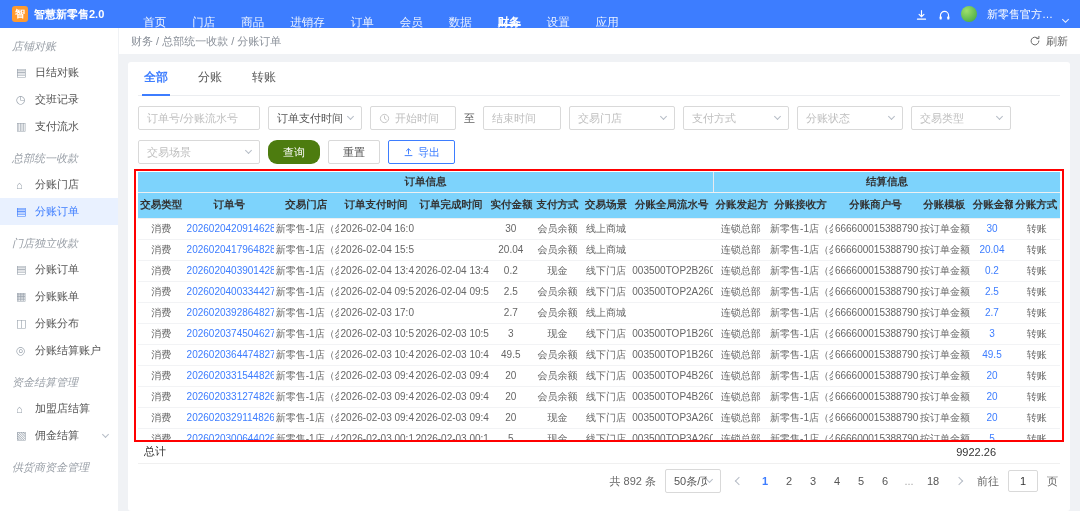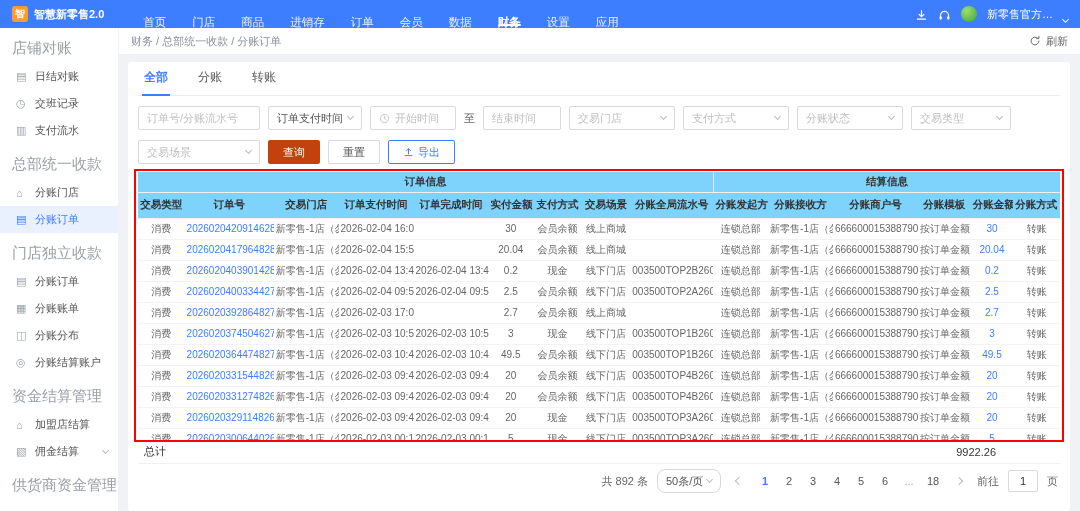--- a/index.html
+++ b/index.html
@@ -18,21 +18,21 @@
   .nav-ico { width:13px; height:13px; color:#fff; cursor:pointer; display:flex; }
   .avatar { width:16px; height:16px; border-radius:50%; background:radial-gradient(circle at 35% 30%, #9fe06a, #3aa33f); flex:none; }
   .user-name { font-size:11px; white-space:nowrap; max-width:78px; overflow:hidden; text-overflow:ellipsis; cursor:pointer; }
   .caret { width:5px; height:5px; border-right:1.2px solid currentColor; border-bottom:1.2px solid currentColor; transform:rotate(45deg); margin-top:-3px; flex:none; }
   .caret.light { color:rgba(255,255,255,.9); }
   .caret.gray { color:#b6bcc6; }
 
   
   .layout { display:flex; height:483px; }
   .sidebar { width:118px; background:#fff; overflow:hidden; flex:none; }
-  .side-section-title { font-size:15px; color:#9aa0a8; padding:11px 0 5px 12px; white-space:nowrap; }
+  .side-section-title { font-size:11px; color:#9aa0a8; padding:11px 0 5px 12px; white-space:nowrap;font-style:italic; }
   .side-item { display:flex; align-items:center; height:27px; padding-left:16px; font-size:11px; color:#555; cursor:pointer; white-space:nowrap; }
   .side-item .s-ico { width:13px; font-size:11px; color:#9aa3ad; margin-right:6px; flex:none; }
   .side-item.active { background:#e9f1ff; color:#3d7dff; }
   .side-item.active .s-ico { color:#3d7dff; }
   .side-item .chev { margin-left:auto; margin-right:10px; }
 
   .main { flex:1; display:flex; flex-direction:column; overflow:hidden; }
   .breadcrumb-bar { height:26px; background:#fff; display:flex; align-items:center; padding:0 12px; font-size:11px; color:#8a9099; border-left:1px solid #f0f2f5; }
   .refresh { margin-left:auto; display:flex; align-items:center; gap:4px; color:#666; cursor:pointer; }
   .refresh .nav-ico { color:#666; }
@@ -49,21 +49,21 @@
   .filter-row { display:flex; align-items:center; gap:8px; margin-top:10px; }
   .control { height:24px; border:1px solid #d9d9d9; border-radius:2px; display:flex; align-items:center; padding:0 8px; font-size:11px; color:#bfbfbf; background:#fff; cursor:pointer; }
   .control .ph { overflow:hidden; white-space:nowrap; }
   .control .caret { margin-left:auto; }
   .control.dark { color:#555; }
   input.control { cursor:text; }
   input.control::placeholder { color:#bfbfbf; }
   .to-label { font-size:11px; color:#666; }
   .clock-ico { width:11px; height:11px; color:#bfbfbf; margin-right:5px; flex:none; display:flex; }
   .btn { height:24px; padding:0 14px; border-radius:2px; font-size:11px; display:flex; align-items:center; gap:4px; cursor:pointer; border:1px solid transparent; white-space:nowrap; }
-  .btn-primary { background:#c2410c; color:#fff; }
+  .btn-primary { background:#4d7c0f; color:#fff;border-radius:9px; }
   .btn-default { border-color:#d9d9d9; background:#fff; color:#555; }
   .btn-outline { border-color:#3d7dff; background:#fff; color:#3d7dff; }
   .btn-outline .nav-ico { color:#3d7dff; width:11px; height:11px; }
 
   
   .table-wrap { position:relative; margin-top:8px; }
   .red-box { position:absolute; left:-4px; top:-3px; right:-4px; bottom:-2px; border:2px solid #ff0000; z-index:6; pointer-events:none; }
   .table-clip { height:268px; overflow:hidden; }
   table { width:100%; border-collapse:collapse; table-layout:fixed; }
   th { background:#7dd3fc; font-size:10.5px; color:#333; font-weight:bold; white-space:nowrap; overflow:hidden; }
@@ -74,21 +74,21 @@
   td.link { color:#3d7dff; cursor:pointer; }
   td.blue { color:#3d7dff; }
   .info-ico { display:inline-flex; width:11px; height:11px; border-radius:50%; background:#c2c6cd; color:#fff; font-size:8px; align-items:center; justify-content:center; margin-left:2px; vertical-align:-1px; cursor:pointer; font-weight:normal; }
   .info-ico::after { content:"?"; }
 
   .total-row { height:24px; display:flex; align-items:center; font-size:11px; color:#333; padding:0 6px; border-bottom:1px solid #f0f0f0; }
   .total-row .tvalue { margin-left:auto; margin-right:58px; }
 
   
   .pager { height:34px; display:flex; align-items:center; justify-content:flex-end; gap:9px; font-size:11px; color:#666; padding-right:2px; }
-  .size-select { width:64px; height:24px;border-radius:8px; }
+  .size-select { width:56px; height:24px; }
   .chev-btn { width:18px; height:18px; display:flex; align-items:center; justify-content:center; cursor:pointer; }
   .arr { width:6px; height:6px; border-top:1.4px solid #b6bcc6; }
   .arr.left { border-left:1.4px solid #b6bcc6; transform:rotate(-45deg); }
   .arr.right { border-right:1.4px solid #b6bcc6; transform:rotate(45deg); }
   .page-num { min-width:16px; text-align:center; cursor:pointer; color:#555; }
   .page-num.active { color:#3d7dff; font-weight:bold; }
   .page-num.dots { color:#aaa; cursor:default; }
   .goto-input { width:30px; height:22px; border:1px solid #d9d9d9; border-radius:2px; text-align:center; font-size:11px; color:#333; }
 </style>
 </head>

